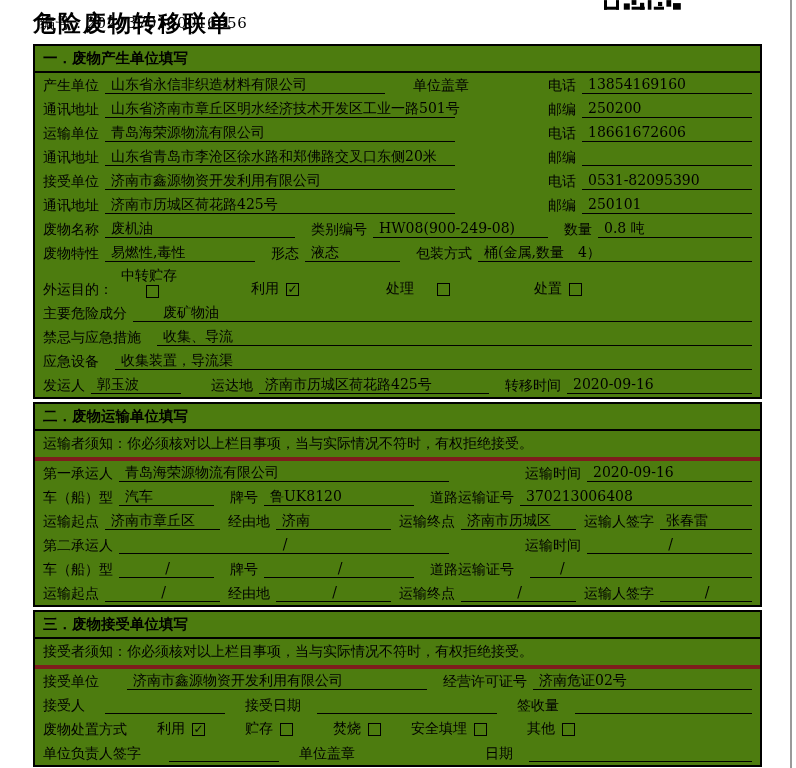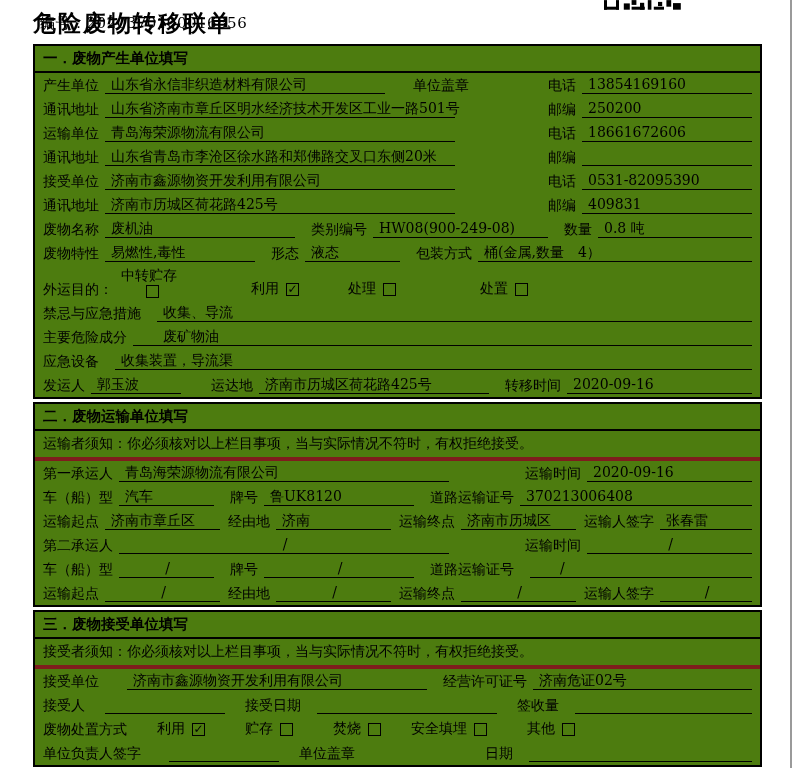--- a/index.html
+++ b/index.html
@@ -31,21 +31,21 @@
   .ind { padding-left: 30px; }
   .w95 { width: 95px; } .w110 { width: 110px; } .w115 { width: 115px; }
   .w120 { width: 120px; } .w150 { width: 150px; } .w165 { width: 165px; }
   .w170 { width: 170px; } .w175 { width: 175px; } .w180 { width: 180px; }
   .w190 { width: 190px; } .w230 { width: 230px; } .w280 { width: 280px; }
   .w300 { width: 300px; } .w330 { width: 330px; } .w350 { width: 350px; }
   .w90 { width: 90px; }
   .rgt { margin-left: auto; }
   .ml8 { margin-left: 8px; flex-direction: column; } .ml16 { margin-left: 16px; } .ml20 { margin-left: 20px; }
   .ml28 { margin-left: 28px; } .ml30 { margin-left: 30px; } .ml40 { margin-left: 40px; }
-  .ml74 { margin-left: 74px; } .ml87 { margin-left: 49px; } .ml127 { margin-left: 84px; }
+  .ml74 { margin-left: 74px; } .ml87 { margin-left: 87px; gap: 16px; } .ml127 { margin-left: 84px; }
   .ml130 { margin-left: 130px; }
   .opt { display: inline-flex; align-items: center; white-space: nowrap; }
   .cb { display: inline-block; width: 13px; height: 13px; border: 1.5px solid #000;
         margin-left: 7px; text-align: center; }
   .ck { font-style: normal; display: block; font-size: 12px; line-height: 11px; font-weight: bold;
         font-family: "DejaVu Sans", sans-serif; }
   .footer { margin: 8px 0 0 40px; font-size: 14.5px; }
 </style>
 </head>
 <body>
@@ -111,21 +111,21 @@
       <span class="lbl">接受单位</span>
       <span class="fv w350">济南市鑫源物资开发利用有限公司</span>
       <span class="lbl rgt">电话</span>
       <span class="fv w170">0531-82095390</span>
     </div>
 
     <div class="row">
       <span class="lbl">通讯地址</span>
       <span class="fv w350">济南市历城区荷花路425号</span>
       <span class="lbl rgt">邮编</span>
-      <span class="fv w170">409831</span>
+      <span class="fv w170">250101</span>
     </div>
 
     <div class="row">
       <span class="lbl">废物名称</span>
       <span class="fv w190">废机油</span>
       <span class="lbl ml16">类别编号</span>
       <span class="fv w175">HW08(900-249-08)</span>
       <span class="lbl ml16">数量</span>
       <span class="fv grow">0.8 吨</span>
     </div>
@@ -161,27 +161,27 @@
       </span>
       <span class="opt ml127">
         <span>处置</span>
         <span class="cb">
             <i class="ck"></i>
           </span>
       </span>
     </div>
 
     <div class="row">
+      <span class="lbl">主要危险成分</span>
+      <span class="fv grow ind">废矿物油</span>
+    </div>
+
+    <div class="row">
       <span class="lbl">禁忌与应急措施</span>
       <span class="fv grow ml16">收集、导流</span>
-    </div>
-
-    <div class="row">
-      <span class="lbl">主要危险成分</span>
-      <span class="fv grow ind">废矿物油</span>
     </div>
 
     <div class="row">
       <span class="lbl">应急设备</span>
       <span class="fv grow ml16">收集装置，导流渠</span>
     </div>
 
     <div class="row">
       <span class="lbl">发运人</span>
       <span class="fv w90">郭玉波</span>

